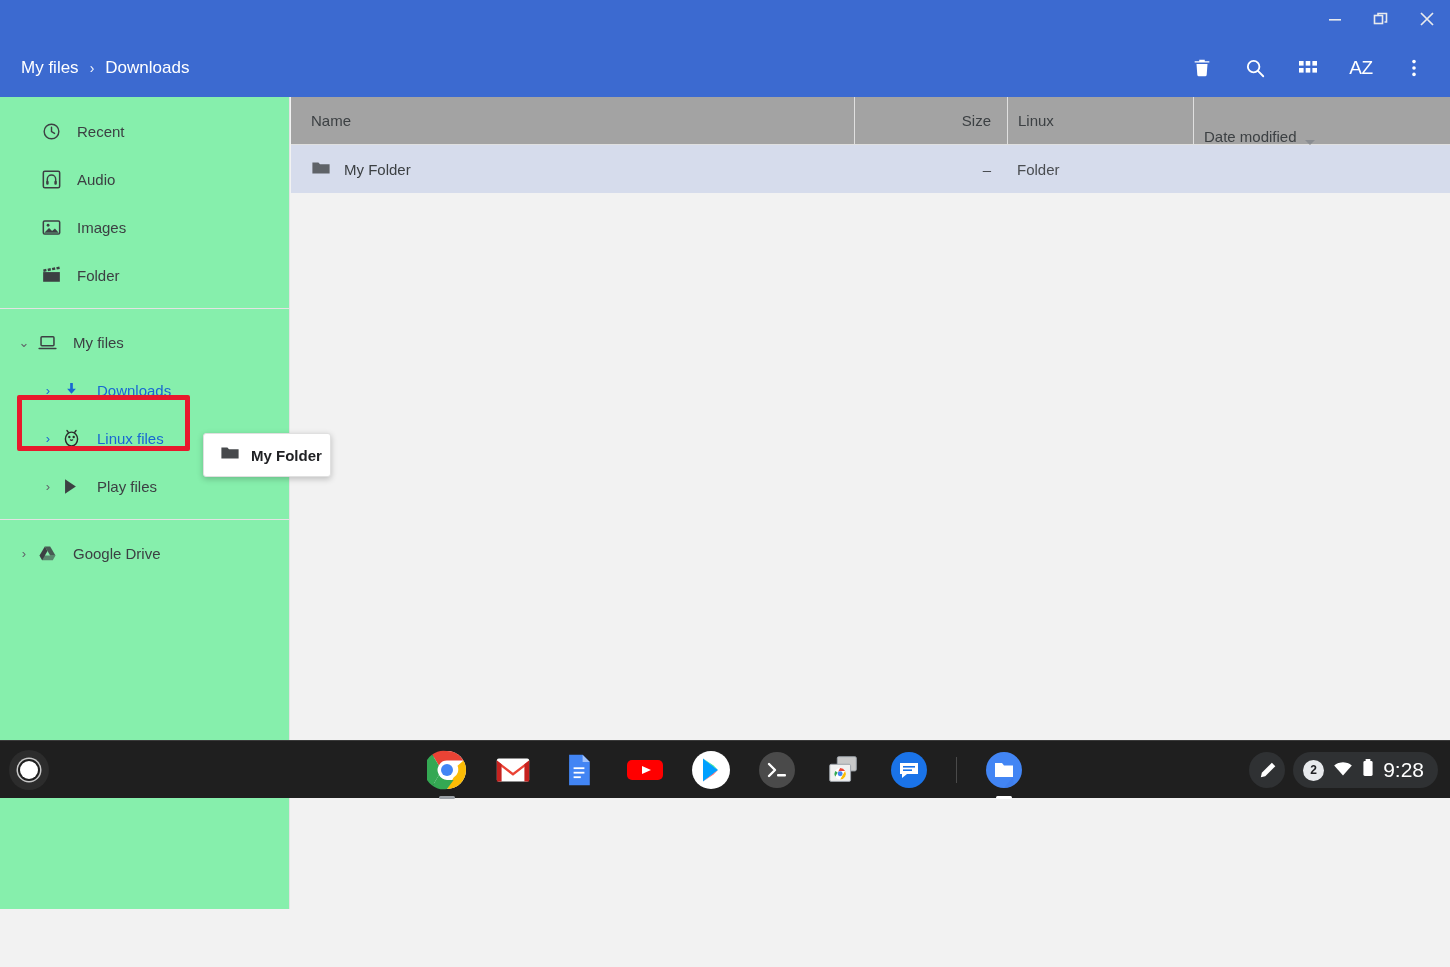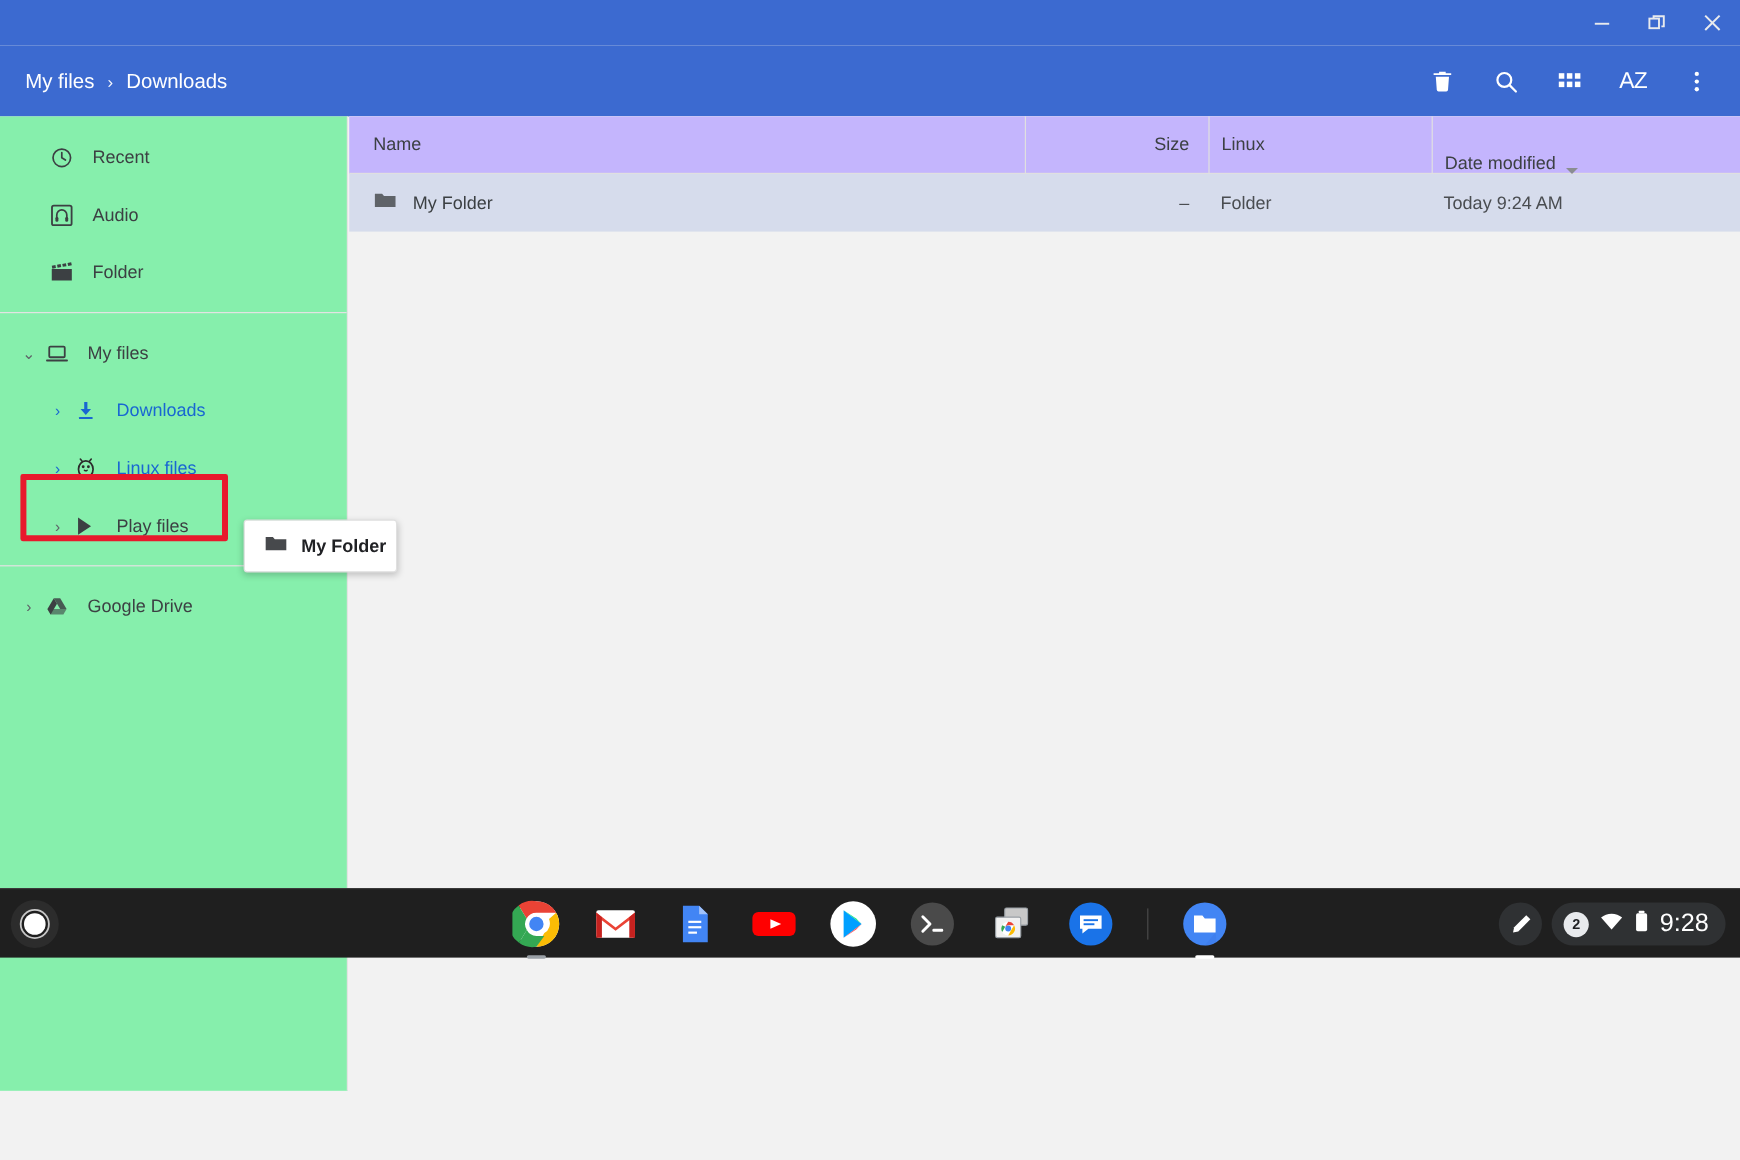--- a/index.html
+++ b/index.html
@@ -89,21 +89,21 @@
   .drag-ghost .g-label {
     font-size: 15px; font-weight: bold; color: #202124; white-space: nowrap;
   }
 
   
   .content {
     position: absolute; top: 97px; left: 291px;
     width: 1159px; height: 812px; background: #F2F2F2;
   }
   .thead {
-    display: flex; height: 48px; background: #c4b5fd;
+    display: flex; height: 48px; background: #a3a3a3;
     border-bottom: 1px solid #E0E0E0; align-items: center;
     font-size: 15px; color: #3C4043;
   }
   .th { height: 48px; display: flex; align-items: center; }
   .th-name  { width: 563px; padding-left: 20px; }
   .th-size  { width: 153px; justify-content: flex-end; padding-right: 16px;
               border-left: 1px solid #E0E0E0; }
   .th-type  { width: 186px; padding-left: 10px; border-left: 1px solid #E0E0E0; }
   .th-date  { flex: 1; padding-left: 10px; border-left: 1px solid #E0E0E0;
               display: flex; align-items: flex-end; gap: 8px; }
@@ -257,20 +257,30 @@
         <svg width="19" height="19" viewBox="0 0 20 20">
           <rect x="1.4" y="1.4" width="17.2" height="17.2" rx="1.6" fill="none" stroke="#3C4043" stroke-width="1.6"></rect>
           <path d="M5.6 13.2V9.6a4.4 4.4 0 0 1 8.8 0v3.6" fill="none" stroke="#3C4043" stroke-width="1.5"></path>
           <rect x="4.4" y="11.4" width="2.6" height="4.2" rx="1.2" fill="#3C4043"></rect>
           <rect x="13" y="11.4" width="2.6" height="4.2" rx="1.2" fill="#3C4043"></rect>
         </svg>
       </span>
       <span class="nav-label">Audio</span>
     </div>
 
+    <div class="nav-item lvl0">
+      <span class="nav-ico">
+        <svg width="19" height="19" viewBox="0 0 20 20">
+          <rect x="1.4" y="3.2" width="17.2" height="13.6" rx="1.4" fill="none" stroke="#3C4043" stroke-width="1.6"></rect>
+          <circle cx="6.4" cy="7.6" r="1.5" fill="#3C4043"></circle>
+          <path d="M2.4 15.6 7.4 10.4l3.2 3.2 3-2.6 4 4.6z" fill="#3C4043"></path>
+        </svg>
+      </span>
+      <span class="nav-label">Images</span>
+    </div>
 
     <div class="nav-item lvl0">
       <span class="nav-ico">
         <svg width="19" height="19" viewBox="0 0 20 20" fill="#3C4043">
           <path d="M1.2 6.4h17.6v10.2H1.2z"></path>
           <path d="M1.2 3.6 4.4 3l.5 2.6-3.2.6zM5.8 2.8 9 2.2l.5 2.6-3.2.6zM10.4 2 13.6 1.4l.5 2.6-3.2.6zM15 1.2l3.2-.6.6 2.6-3.2.6z"></path>
         </svg>
       </span>
       <span class="nav-label">Folder</span>
     </div>
@@ -370,21 +380,20 @@
       <div class="td td-name">
         <span>
           <svg width="20" height="20" viewBox="0 0 20 20" fill="#5F6368">
             <path d="M1.4 4.4h6l1.6 1.9h9.6v9.3H1.4z"></path>
           </svg>
         </span>
         <span>My Folder</span>
       </div>
       <div class="td td-size">–</div>
       <div class="td td-type">Folder</div>
-      <div class="td td-date">Today 9:24 AM</div>
     </div>
   </div>
 
   <div class="shelf">
     <div class="launcher">
       <span class="lcore"></span>
     </div>
 
     <div class="shelf-apps">
       <div class="app-ico running">

